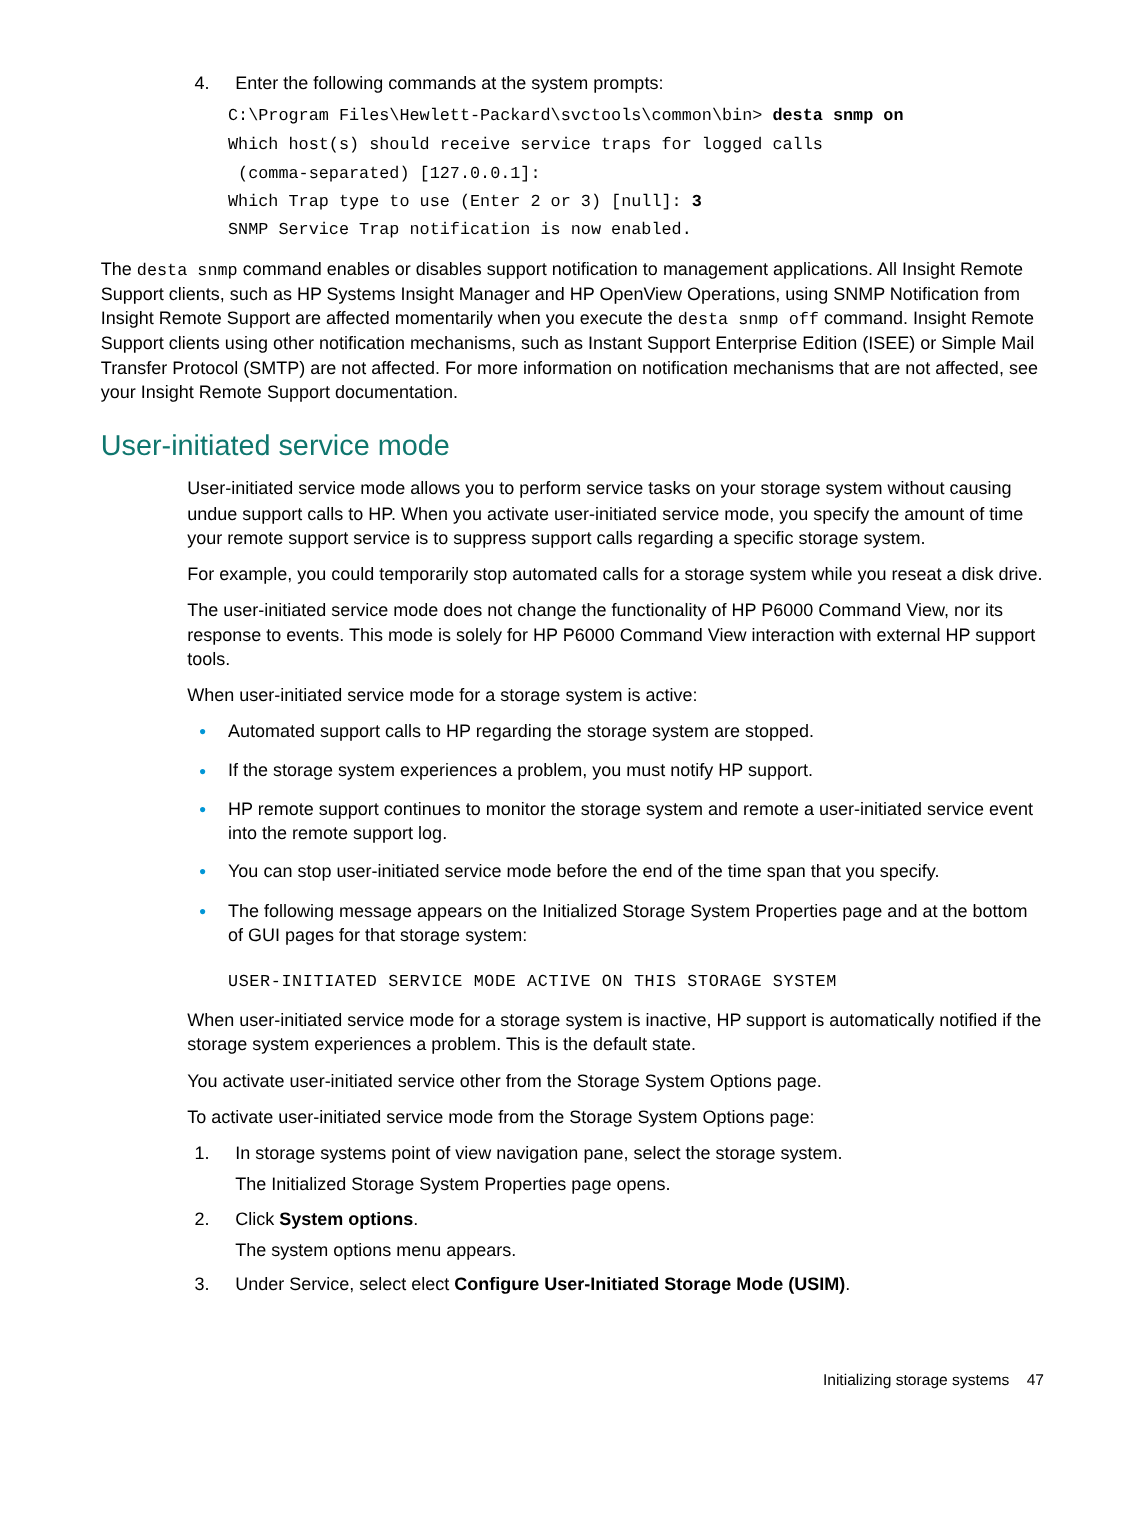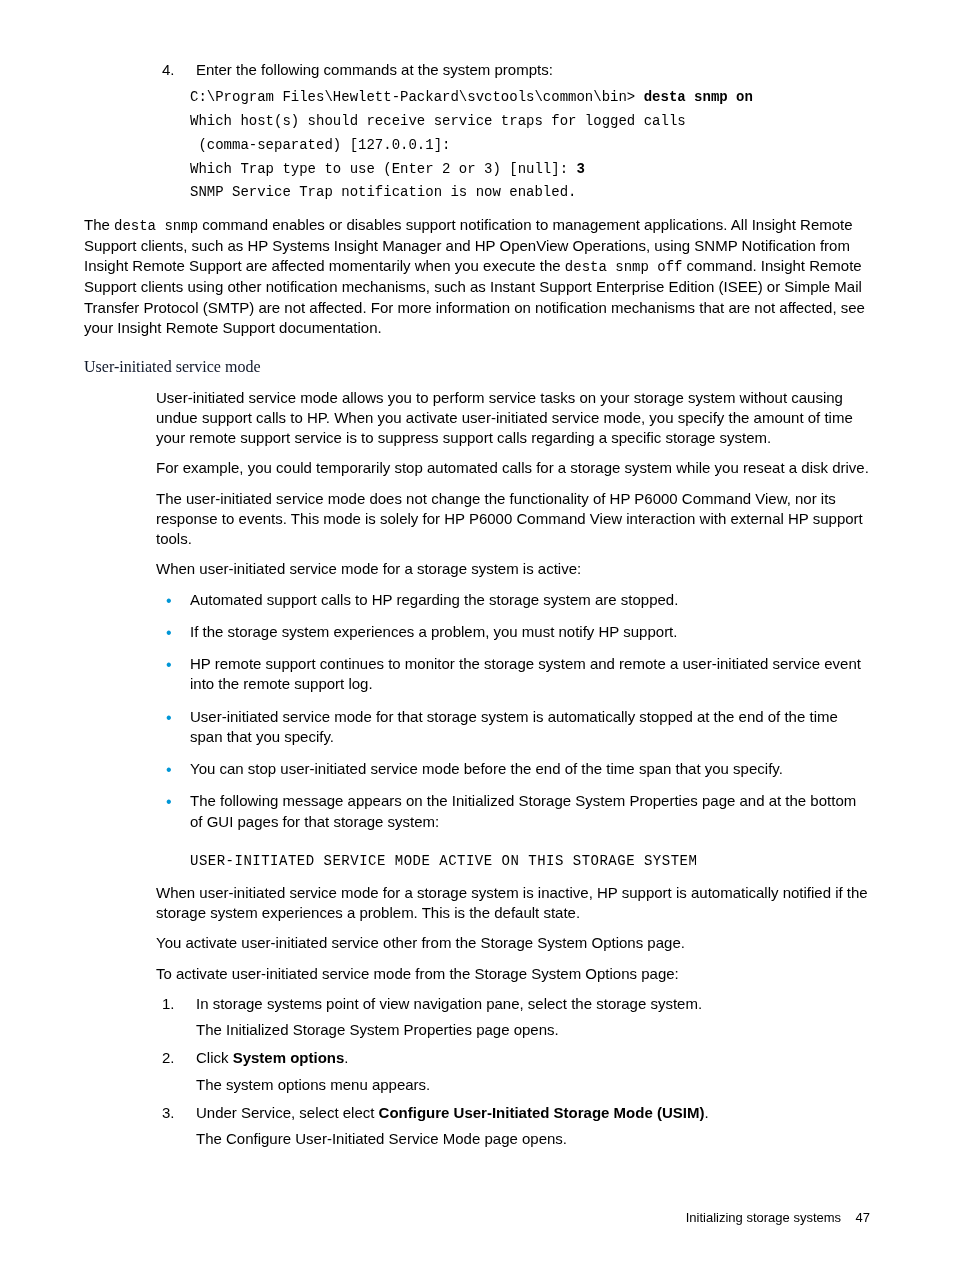--- a/index.html
+++ b/index.html
@@ -38,24 +38,24 @@
     line-height: 1.7;
   }
   .code-inline {
     font-family: "Courier New", monospace;
     font-size: 14px;
   }
   .para {
     margin: 10px 0;
   }
   h2 {
-    font-family: Liberation Serif, serif;
+    font-family: Liberation Sans, sans-serif;
     font-weight: normal;
-    color: #0f172a;
-    font-size: 16px;
+    color: #0f766e;
+    font-size: 24px;
     margin: 18px 0 10px 0;
   }
   ul.bullets {
     list-style: none;
     padding-left: 34px;
     margin: 8px 0;
   }
   ul.bullets > li {
     position: relative;
     padding-left: 0;
@@ -106,21 +106,20 @@
   <div class="content-indent">
     <div class="para">User-initiated service mode allows you to perform service tasks on your storage system without causing undue support calls to HP. When you activate user-initiated service mode, you specify the amount of time your remote support service is to suppress support calls regarding a specific storage system.</div>
     <div class="para">For example, you could temporarily stop automated calls for a storage system while you reseat a disk drive.</div>
     <div class="para">The user-initiated service mode does not change the functionality of HP P6000 Command View, nor its response to events. This mode is solely for HP P6000 Command View interaction with external HP support tools.</div>
     <div class="para">When user-initiated service mode for a storage system is active:</div>
 
     <ul class="bullets">
       <li>Automated support calls to HP regarding the storage system are stopped.</li>
       <li>If the storage system experiences a problem, you must notify HP support.</li>
       <li>HP remote support continues to monitor the storage system and remote a user-initiated service event into the remote support log.</li>
-      <li>User-initiated service mode for that storage system is automatically stopped at the end of the time span that you specify.</li>
       <li>You can stop user-initiated service mode before the end of the time span that you specify.</li>
       <li>
         <span>The following message appears on the Initialized Storage System Properties page and at the bottom of GUI pages for that storage system:</span>
         <div class="mono-msg">USER-INITIATED SERVICE MODE ACTIVE ON THIS STORAGE SYSTEM</div>
       </li>
     </ul>
 
     <div class="para">When user-initiated service mode for a storage system is inactive, HP support is automatically notified if the storage system experiences a problem. This is the default state.</div>
     <div class="para">You activate user-initiated service other from the Storage System Options page.</div>
     <div class="para">To activate user-initiated service mode from the Storage System Options page:</div>
@@ -138,21 +137,20 @@
       <div class="body">
         <div><span>Click </span><span class="bold">System options</span><span>.</span></div>
         <div style="margin-top:6px">The system options menu appears.</div>
       </div>
     </div>
 
     <div class="ol-num" style="margin-top:8px">
       <div class="num">3.</div>
       <div class="body">
         <div><span>Under Service, select elect </span><span class="bold">Configure User-Initiated Storage Mode (USIM)</span><span>.</span></div>
-        <div style="margin-top:6px">The Configure User-Initiated Service Mode page opens.</div>
       </div>
     </div>
   </div>
 
   <div class="footer">
     <span>Initializing storage systems</span>&nbsp;&nbsp;&nbsp;&nbsp;<span>47</span>
   </div>
 </div>
 
 </body></html>

